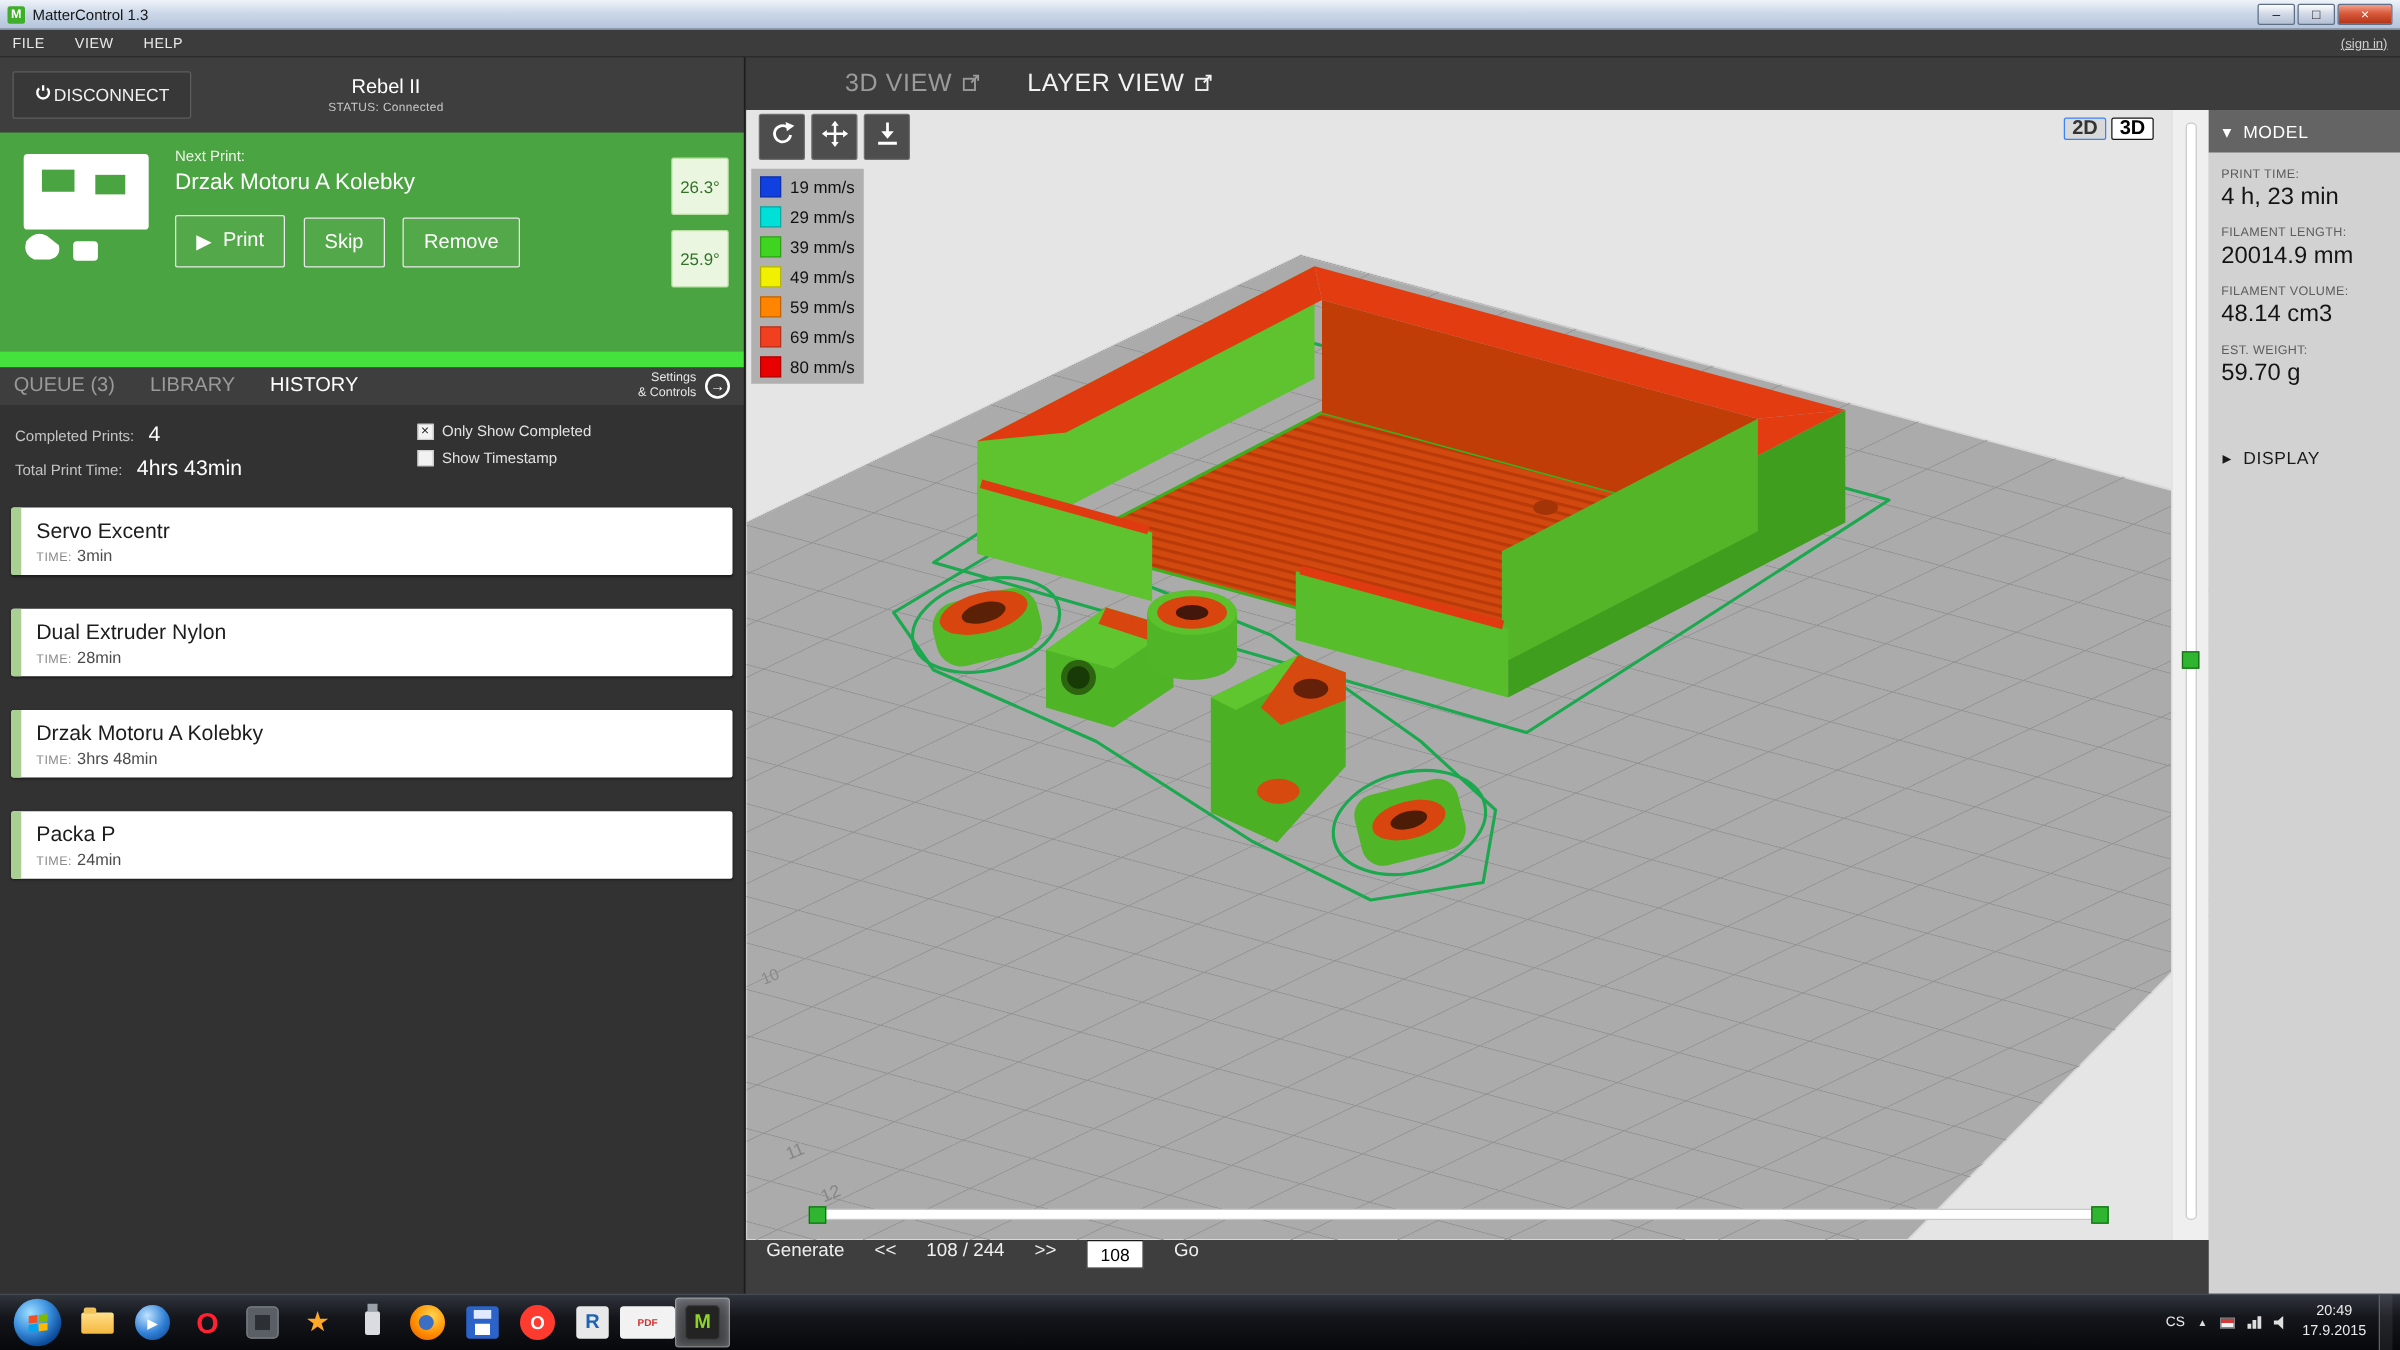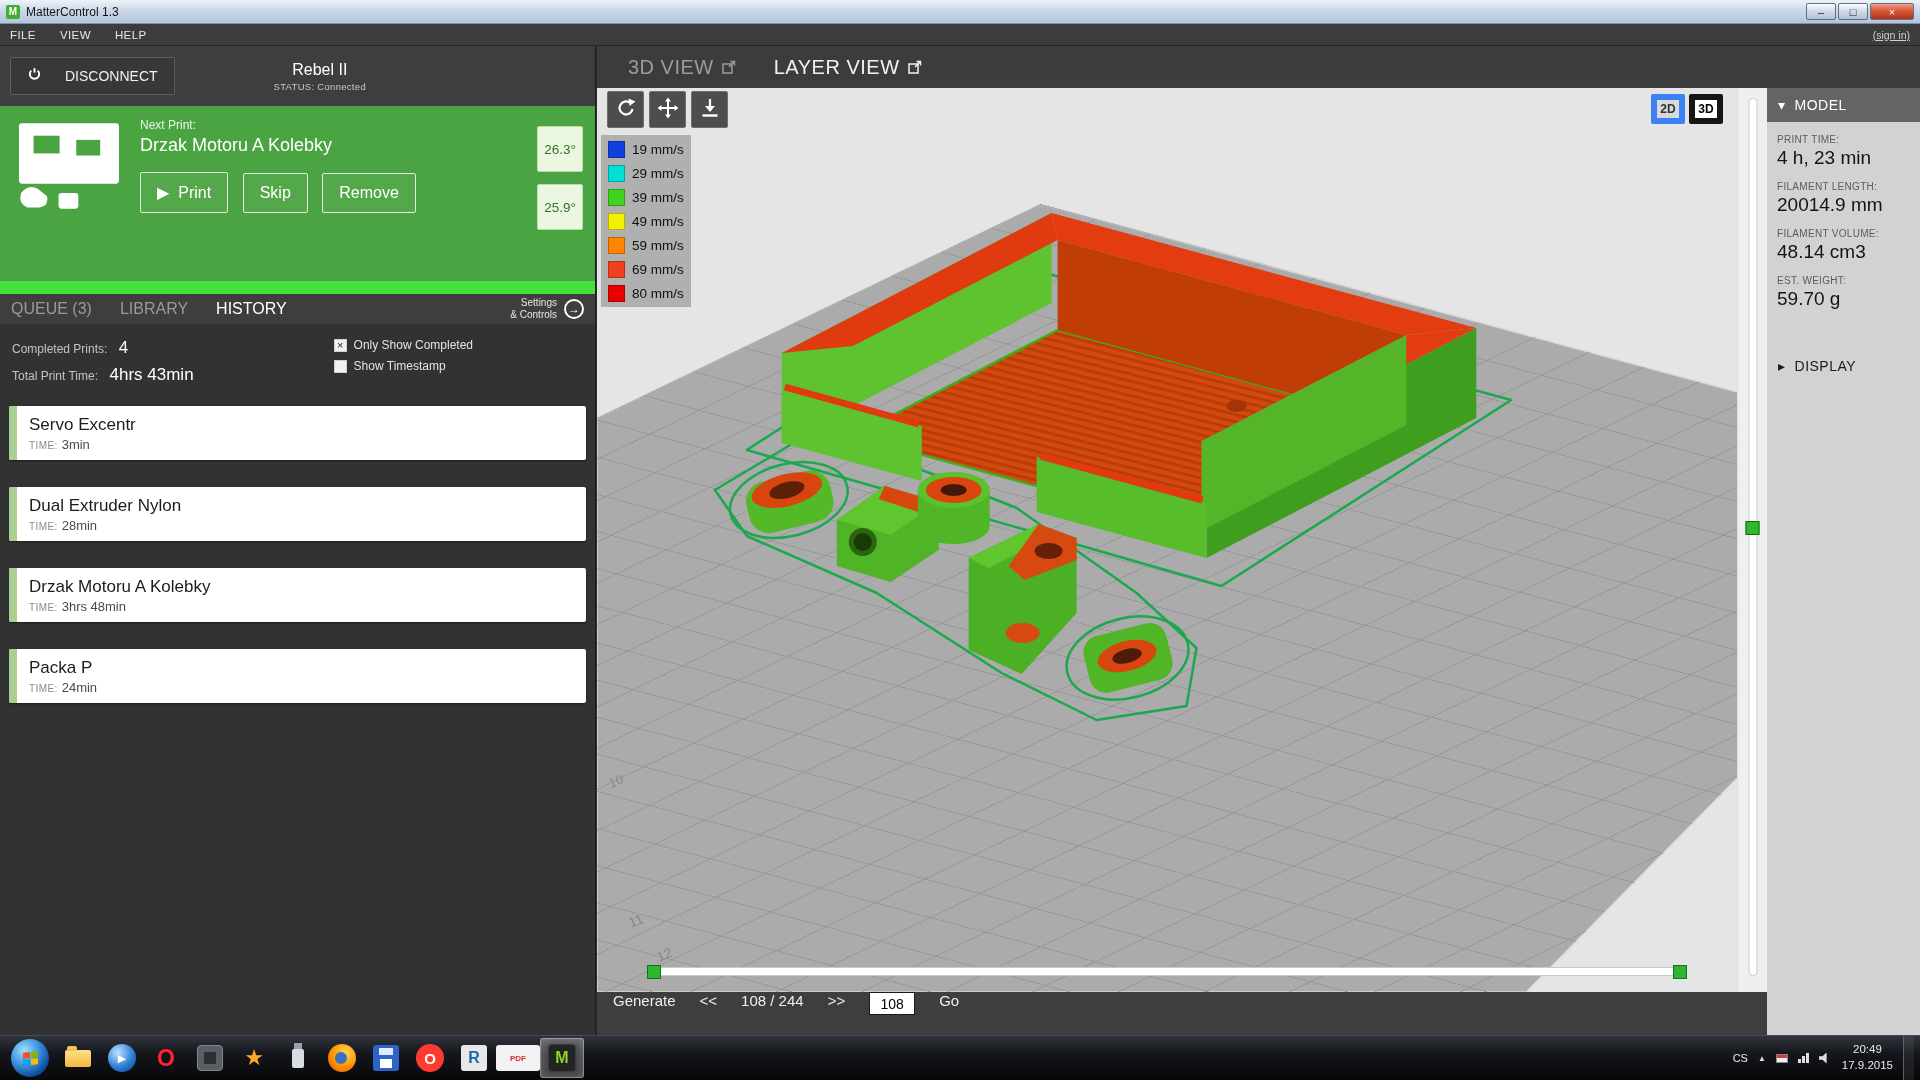--- a/index.html
+++ b/index.html
@@ -25,21 +25,21 @@
   
   #menubar { position:absolute; top:24px; left:0; right:0; height:22px; background:#3c3c3c;
     border-bottom:1px solid #262626; display:flex; align-items:center; padding:0 10px; }
   .menu-item { color:#e8e8e8; font-size:11.5px; letter-spacing:.4px; margin-right:24px; }
   .sign-in { margin-left:auto; color:#cfcfcf; font-size:10.5px; text-decoration:underline; }
 
   
   #left-panel { position:absolute; top:46px; left:0; width:596px; bottom:45px;
     background:#323232; border-right:1px solid #1c1c1c; }
   .conn-header { height:60px; background:#3e3e3e; display:flex; align-items:center; padding:0 10px; }
-  .disconnect-btn { display:flex; align-items:center; gap:23px; background:#383838;
+  .disconnect-btn { display:flex; align-items:center; gap:1px; background:#383838;
     border:1px solid #5d5d5d; color:#f0f0f0; font-size:14px; padding:9px 16px; border-radius:2px; }
   .printer-id { flex:1; text-align:center; padding-right:120px; }
   .printer-name { color:#fff; font-size:16px; }
   .printer-status { color:#c9c9c9; font-size:9.5px; letter-spacing:.3px; margin-top:2px; }
 
   .next-print { height:175px; background:#4aa441; padding:12px 12px 8px; display:flex; }
   .thumb { width:116px; margin-right:12px; }
   .np-main { flex:1; }
   .np-label { color:#eaf5e6; font-size:12px; }
   .np-name { color:#fff; font-size:18px; margin:3px 0 16px; }
@@ -73,40 +73,40 @@
   .hist-card { background:#fff; border-radius:2px; height:54px; display:flex;
     box-shadow:0 1px 2px rgba(0,0,0,.45); }
   .card-accent { width:8px; background:#a9cf92; border-radius:2px 0 0 2px; }
   .card-body { padding:6px 12px; display:flex; flex-direction:column; justify-content:center; }
   .card-title { font-size:17px; color:#1c1c1c; }
   .card-time { font-size:13px; color:#4a4a4a; margin-top:2px; }
   .card-time .tl { font-size:10px; color:#8a8a8a; letter-spacing:.4px; margin-right:4px; }
 
   
   #view-area { position:absolute; top:46px; left:597px; right:0; bottom:45px; background:#3c3c3c; }
-  .view-tabs { height:42px; display:flex; align-items:center; padding:0 31px; gap:38px; }
+  .view-tabs { height:42px; display:flex; align-items:center; padding:0 31px; gap:38px;margin-left:48px; }
   .view-tab { font-size:20px; letter-spacing:.5px; color:#9b9b9b; display:flex; align-items:center; gap:8px; }
   .view-tab.active { color:#f2f2f2; }
 
   #viewport { position:absolute; top:42px; left:0; right:153px; bottom:43px; background:#e5e5e5; overflow:hidden; }
   #scene { position:absolute; inset:0; width:100%; height:100%; }
   svg text { font-family:"Liberation Sans", sans-serif; }
 
   .vp-toolbar { position:absolute; top:3px; left:10px; display:flex; gap:5px; }
   .tool-btn { width:37px; height:37px; background:#4d4d4d; border:1px solid #6e6e6e;
     border-radius:2px; display:flex; align-items:center; justify-content:center; }
 
   .legend { position:absolute; top:47px; left:4px; background:rgba(140,140,140,.6); padding:2px; }
   .legend-row { display:flex; align-items:center; gap:7px; height:24px; padding:0 5px; }
   .legend-swatch { width:17px; height:17px; border:1px solid rgba(0,0,0,.25); }
   .legend-label { font-size:13.5px; color:#101010; }
 
   .dim-btns { position:absolute; top:6px; right:44px; display:flex; gap:4px; }
-  .dim-btn { width:34px; height:30px; border:6px solid #3b82f6; background:#d9d9d9; color:#333;
-    font-size:12px; font-weight:bold; display:flex; align-items:center; justify-content:center; border-radius:2px; }
+  .dim-btn { width:34px; height:18px; border:1px solid #3b82f6; background:#d9d9d9; color:#333;
+    font-size:16px; font-weight:bold; display:flex; align-items:center; justify-content:center; border-radius:2px; }
   .dim-btn.active { background:#fff; border-color:#161616; color:#000; }
 
   .v-col { position:absolute; top:0; right:0; bottom:0; width:30px; background:#efefef; border-left:1px solid #dcdcdc; }
   .v-track { position:absolute; top:10px; bottom:16px; left:50%; width:9px; transform:translateX(-50%);
     background:#fff; border:1px solid #c9c9c9; border-radius:4px; }
   .v-handle { position:absolute; top:49%; left:50%; transform:translate(-50%,-50%);
     width:14px; height:14px; background:#2fb52f; border:1px solid #156f15; }
   .h-track { position:absolute; left:56px; right:86px; bottom:16px; height:9px;
     background:#fff; border:1px solid #c9c9c9; border-radius:4px; }
   .h-handle { position:absolute; top:50%; transform:translate(-50%,-50%);

